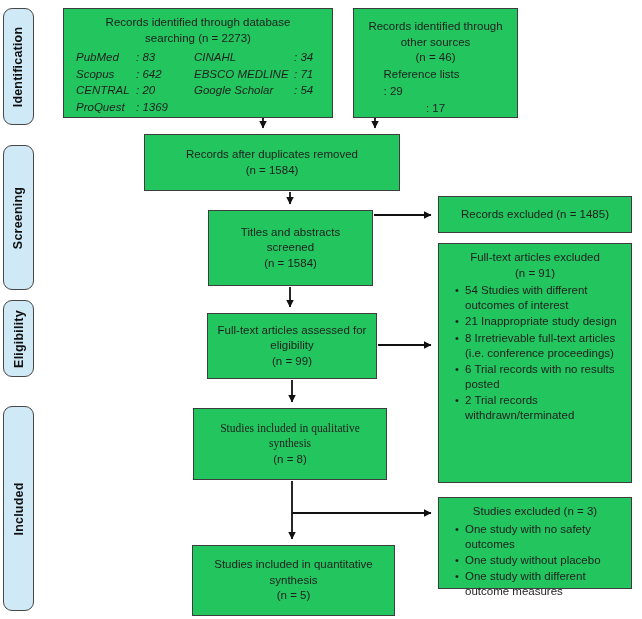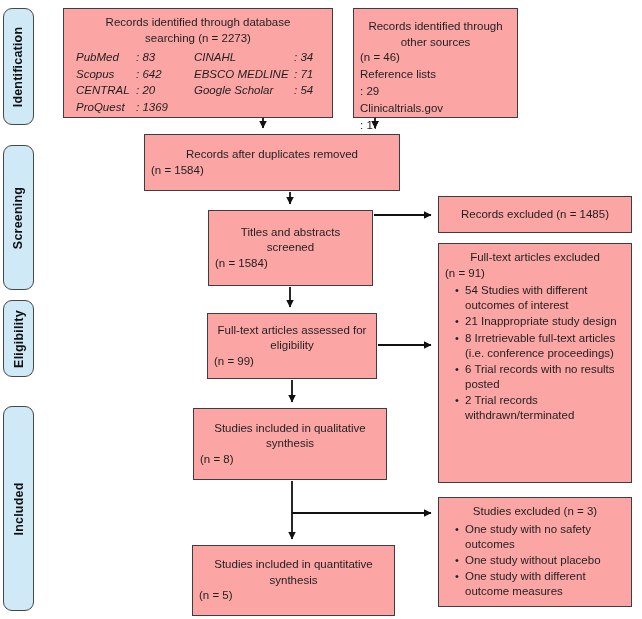--- a/index.html
+++ b/index.html
@@ -12,22 +12,22 @@
     position:absolute;left:3px;width:31px;background:#cfe9f7;
     border:1.5px solid #474747;border-radius:9px;
     display:flex;align-items:center;justify-content:center;box-sizing:border-box;
   }
   .stage span{
     transform:rotate(-90deg);white-space:nowrap;font-weight:bold;
     font-size:12.5px;letter-spacing:.2px;color:#111;
   }
   
   .fbox{
-    position:absolute;background:#fca5a5;border:1.6px solid #3d3d3d;box-sizing:border-box;
-    display:flex;flex-direction:column;align-items:flex-start;justify-content:center;
+    position:absolute;background:#22c55e;border:1.6px solid #3d3d3d;box-sizing:border-box;
+    display:flex;flex-direction:column;align-items:center;justify-content:center;
     font-size:11.5px;line-height:1.35;text-align:center;padding:4px 6px;
   }
   .fbox .ttl{margin:0 auto;}
   .fbox .nline{display:block;}
   
   #box-db{justify-content:flex-start;padding-top:6px;}
   #box-db .ttl{max-width:232px;margin-bottom:3px;}
   .cols{display:flex;width:100%;padding:0 6px;box-sizing:border-box;text-align:left;}
   .col{display:flex;flex-direction:column;font-style:italic;}
   .col.left{width:118px;}
@@ -37,21 +37,21 @@
   .col.left .nm{width:60px;}
   .col.right .nm{width:100px;}
   .cnt::before{content:": ";}
   
   #box-other{justify-content:flex-start;padding-top:10px;}
   #box-other .src{display:flex;text-align:left;line-height:1.5;flex-direction:column;}
   #box-other .nm{width:104px;display:inline-block;}
   
   #box-titles .ttl{max-width:132px;}
   #box-assessed .ttl{max-width:158px;}
-  #box-qual .ttl{max-width:176px;}
+  #box-qual .ttl{max-width:176px;font-family:Liberation Serif, serif;}
   #box-quant .ttl{max-width:182px;}
   
   .exbox{justify-content:flex-start;padding-top:6px;}
   .exbox ul{list-style:none;margin:2px 0 0 0;padding:0 2px 0 4px;width:100%;box-sizing:border-box;}
   .exbox li{display:flex;text-align:left;margin-bottom:1px;line-height:1.32;}
   .exbox li .bdot{width:16px;flex:0 0 16px;text-align:center;font-size:11px;}
   .exbox li .btxt{flex:1;padding-right:2px;}
   svg.arrows{position:absolute;left:0;top:0;pointer-events:none;}
 </style>
 </head>
@@ -111,21 +111,20 @@
   </div>
 
   <div class="fbox" id="box-other" style="left:353px;top:8px;width:165px;height:110px;">
     <div class="ttl">Records identified through other sources</div>
     <span class="nline">(n = 46)</span>
     <div class="src">
         <span class="nm">Reference lists</span>
         <span class="cnt">29</span>
       </div>
     <div class="src">
-        <span class="nm">Clinicaltrials.gov</span>
         <span class="cnt">17</span>
       </div>
   </div>
 
   <div class="fbox" style="left:144px;top:134px;width:256px;height:57px;">
     <div class="ttl">Records after duplicates removed</div>
     <span class="nline">(n = 1584)</span>
   </div>
 
   <div class="fbox" id="box-titles" style="left:208px;top:210px;width:165px;height:76px;">
@@ -172,21 +171,21 @@
           <span class="bdot">•</span>
           <span class="btxt">6 Trial records with no results posted</span>
         </li>
       <li>
           <span class="bdot">•</span>
           <span class="btxt">2 Trial records withdrawn/terminated</span>
         </li>
     </ul>
   </div>
 
-  <div class="fbox exbox" style="left:438px;top:497px;width:194px;height:110px;">
+  <div class="fbox exbox" style="left:438px;top:497px;width:194px;height:92px;">
     <div class="ttl">Studies excluded (n = 3)</div>
     <ul>
       <li>
           <span class="bdot">•</span>
           <span class="btxt">One study with no safety outcomes</span>
         </li>
       <li>
           <span class="bdot">•</span>
           <span class="btxt">One study without placebo</span>
         </li>

